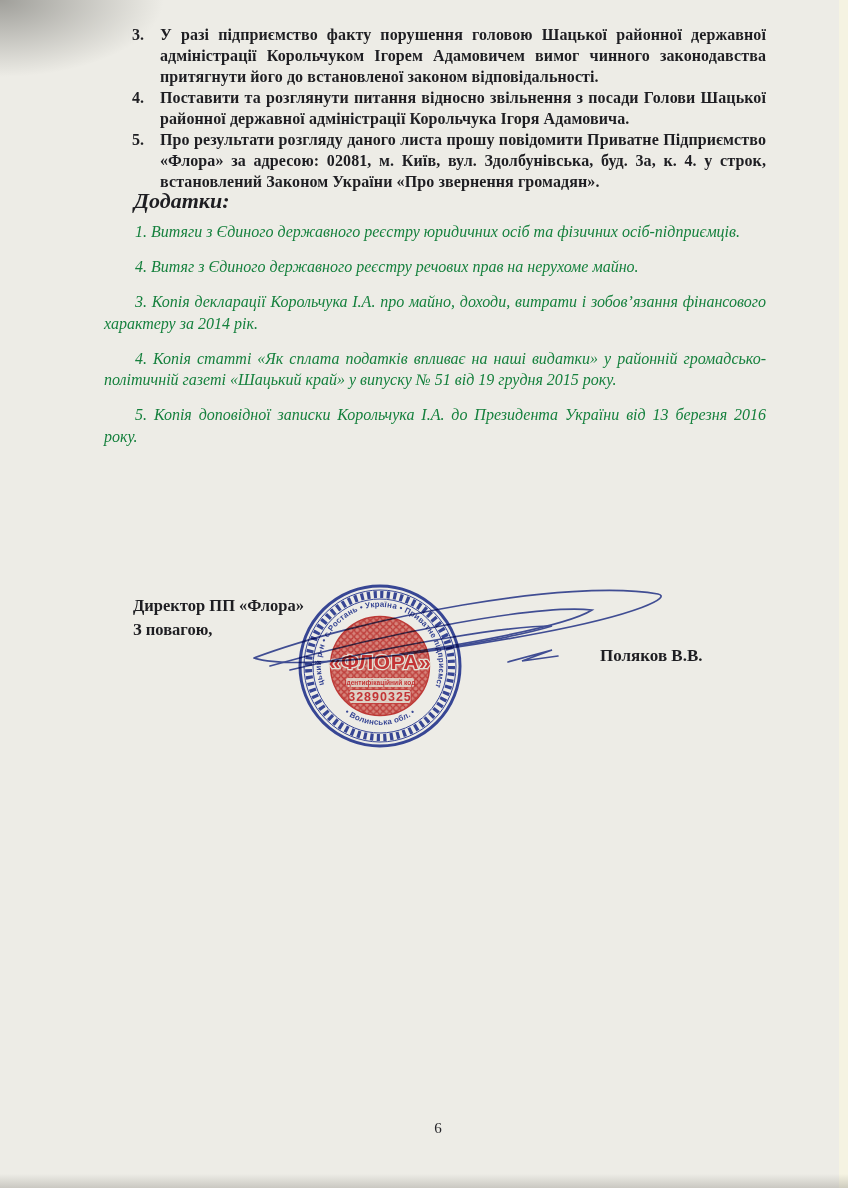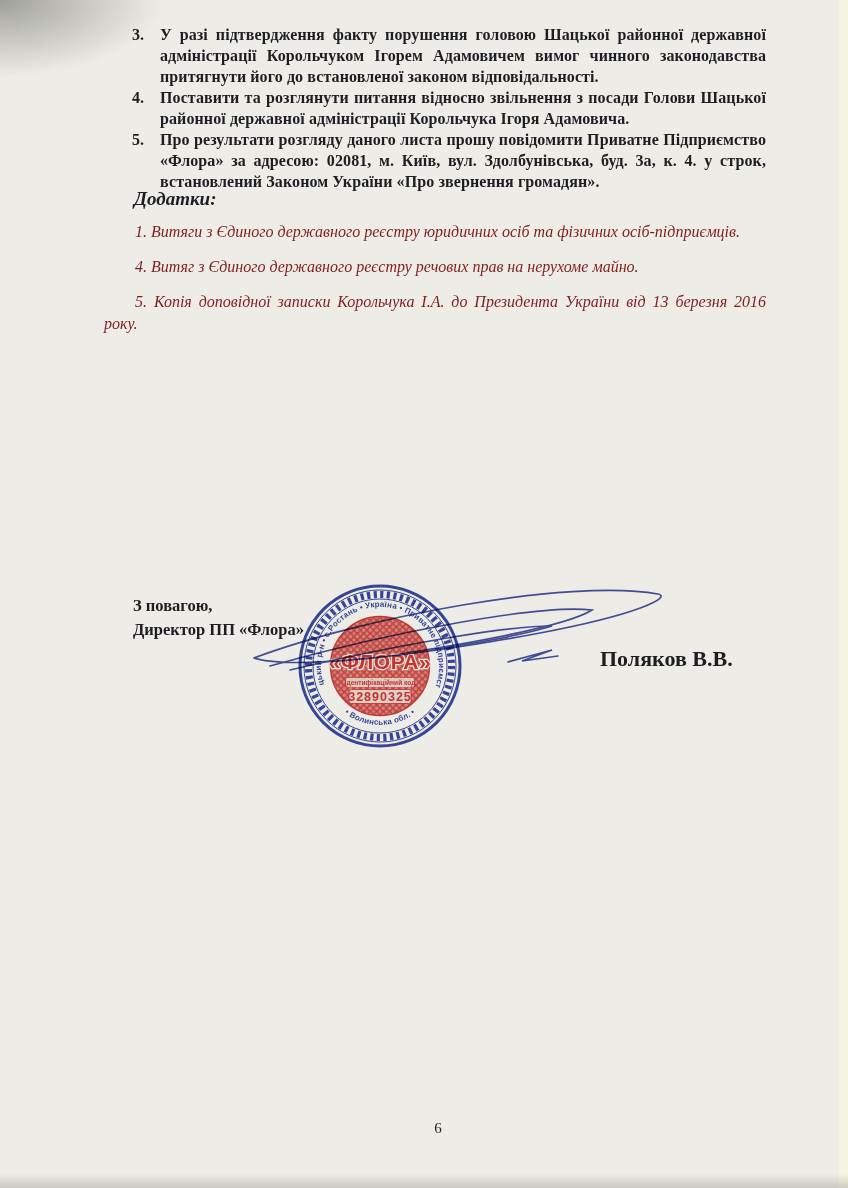--- a/index.html
+++ b/index.html
@@ -15,28 +15,28 @@
   .bottom-edge{position:absolute;left:0;bottom:0;width:100%;height:14px;
     background:linear-gradient(to bottom, rgba(150,148,140,0), rgba(148,146,138,.4));}
 
   .main-list{position:absolute;left:132px;top:24px;width:634px;
     font-size:16px;line-height:21px;font-weight:bold;letter-spacing:.1px;}
   .li{display:flex;align-items:flex-start;}
   .li .num{flex:none;width:28px;}
   .li .txt{flex:1;text-align:justify;text-align-last:left;}
 
   .attach-heading{position:absolute;left:134px;top:188px;
-    font-size:19px;font-weight:bold;font-style:italic;}
+    font-size:22px;font-weight:bold;font-style:italic;}
 
   .attachments{position:absolute;left:104px;top:221px;width:662px;
-    font-size:16px;line-height:21.5px;font-style:italic;color:#7f1d1d;}
+    font-size:16px;line-height:21.5px;font-style:italic;color:#15803d;}
   .attachments .att{margin:0 0 13.5px 0;text-indent:31px;text-align:justify;text-align-last:left;}
 
   .closing{position:absolute;left:133px;top:594px;font-size:16.5px;line-height:24px;font-weight:bold;}
-  .signer-name{position:absolute;left:600px;top:646px;font-size:22px;font-weight:bold;}
+  .signer-name{position:absolute;left:600px;top:646px;font-size:17px;font-weight:bold;}
 
   .stamp{position:absolute;left:294px;top:580px;width:172px;height:172px;
     mix-blend-mode:multiply;opacity:.94;}
   .stamp .ring-text{font-family:"Liberation Sans","DejaVu Sans",sans-serif;font-weight:bold;
     font-size:8px;letter-spacing:.2px;fill:#2e3f9e;}
   .stamp .flora-name{font-family:"Liberation Sans","DejaVu Sans",sans-serif;font-weight:bold;
     font-size:21px;letter-spacing:.5px;fill:#cf2b2d;stroke:#f4f1ea;stroke-width:2.6px;paint-order:stroke;}
   .stamp .id-label{font-family:"Liberation Sans","DejaVu Sans",sans-serif;font-size:6.6px;
     font-weight:bold;fill:#cf2b2d;}
   .stamp .id-code{font-family:"Liberation Sans","DejaVu Sans",sans-serif;font-size:12.5px;
@@ -54,43 +54,45 @@
 
 <div class="page">
 
   <div class="corner-shadow"></div>
   <div class="right-edge"></div>
   <div class="bottom-edge"></div>
 
   <div class="main-list">
     <div class="li">
       <span class="num">3.</span>
-      <span class="txt">У разі підтвердження факту порушення головою Шацької районної державної адміністрації Корольчуком Ігорем Адамовичем вимог чинного законодавства притягнути його до встановленої законом відповідальності.</span>
+      <span class="txt">У разі підприємство факту порушення головою Шацької районної державної адміністрації Корольчуком Ігорем Адамовичем вимог чинного законодавства притягнути його до встановленої законом відповідальності.</span>
     </div>
     <div class="li">
       <span class="num">4.</span>
       <span class="txt">Поставити та розглянути питання відносно звільнення з посади Голови Шацької районної державної адміністрації Корольчука Ігоря Адамовича.</span>
     </div>
     <div class="li">
       <span class="num">5.</span>
       <span class="txt">Про результати розгляду даного листа прошу повідомити Приватне Підприємство «Флора» за адресою: 02081, м. Київ, вул. Здолбунівська, буд. 3а, к. 4. у строк, встановлений Законом України «Про звернення громадян».</span>
     </div>
   </div>
 
   <div class="attach-heading">Додатки:</div>
 
   <div class="attachments">
     <p class="att">1. Витяги з Єдиного державного реєстру юридичних осіб та фізичних осіб-підприємців.</p>
     <p class="att">4. Витяг з Єдиного державного реєстру речових прав на нерухоме майно.</p>
+    <p class="att">3. Копія декларації Корольчука І.А. про майно, доходи, витрати і зобов’язання фінансового характеру за 2014 рік.</p>
+    <p class="att">4. Копія статті «Як сплата податків впливає на наші видатки» у районній громадсько-політичній газеті «Шацький край» у випуску № 51 від 19 грудня 2015 року.</p>
     <p class="att">5. Копія доповідної записки Корольчука І.А. до Президента України від 13 березня 2016 року.</p>
   </div>
 
   <div class="closing">
+    <div>Директор ПП «Флора»</div>
     <div>З повагою,</div>
-    <div>Директор ПП «Флора»</div>
   </div>
 
   <div class="signer-name">Поляков В.В.</div>
 
   <svg class="stamp" viewBox="-86 -86 172 172" xmlns="http://www.w3.org/2000/svg">
     <defs>
       <pattern id="guill" patternUnits="userSpaceOnUse" width="6.5" height="6.5">
         <rect width="6.5" height="6.5" fill="#e58780"></rect>
         <circle cx="3.2" cy="3.2" r="2.6" fill="none" stroke="#c8312f" stroke-width="1.2"></circle>
       </pattern>

